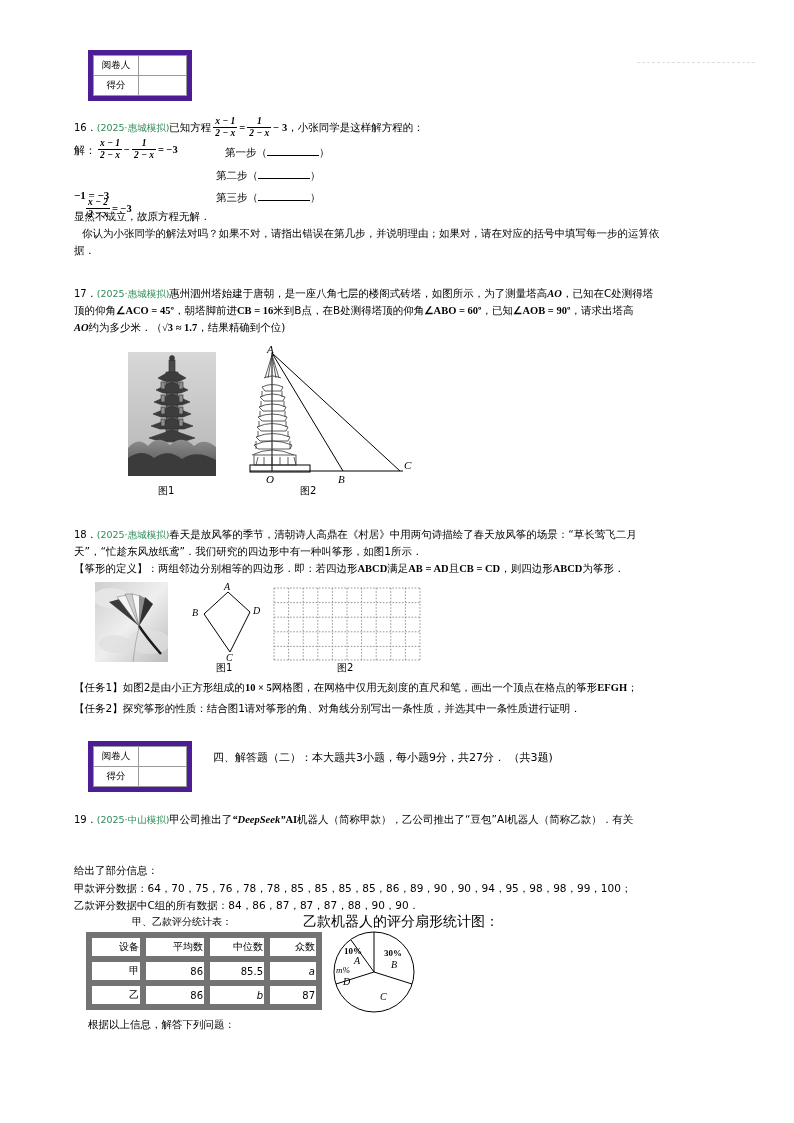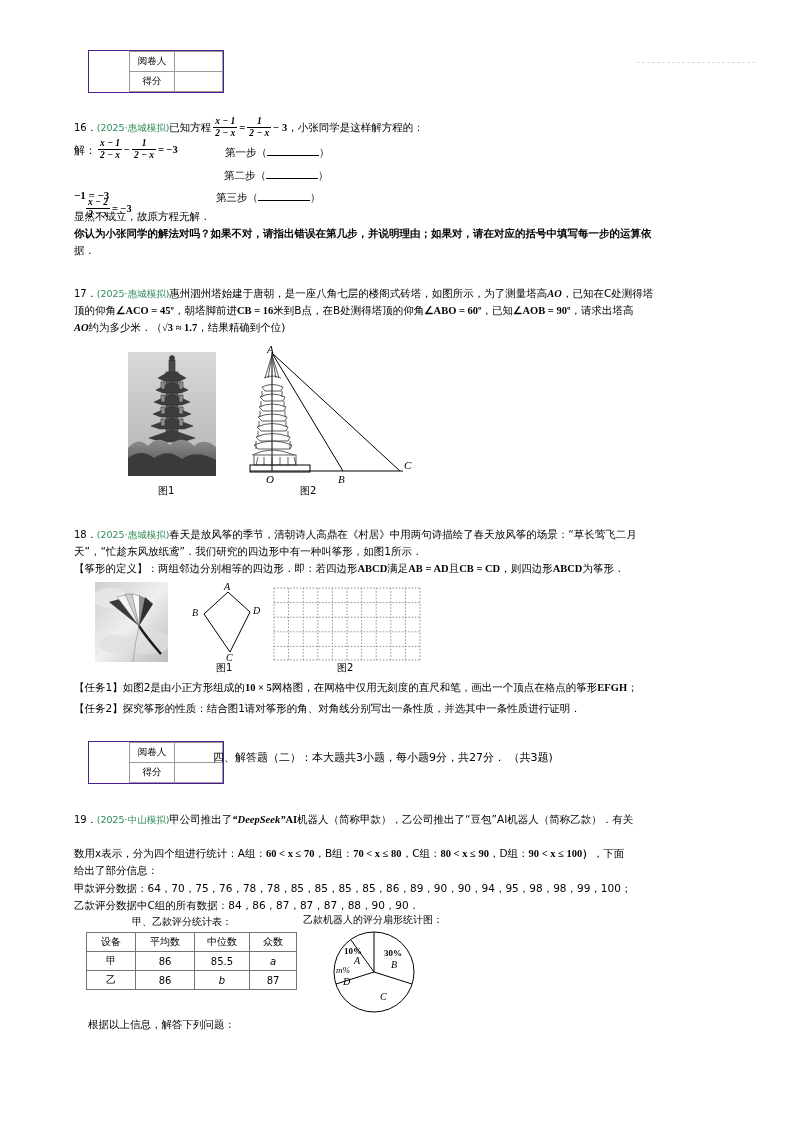--- a/index.html
+++ b/index.html
@@ -13,21 +13,21 @@
   
   .t{position:absolute;white-space:nowrap;font-size:10.5px;line-height:15px;}
   .blk{position:absolute;font-size:10.5px;line-height:17px;}
   .cn{font-family:"DejaVu Sans","Liberation Sans",sans-serif;}
   .mi{font-family:"Liberation Serif",serif;font-style:italic;font-weight:bold;}
   .mb{font-family:"Liberation Serif",serif;font-weight:bold;}
   .qnum{font-size:10px;}
   .src{color:#2e8b57;font-size:9.5px;}
 
   
-  .grader{position:absolute;border:1px solid #4c1d95;border-collapse:collapse;padding-left:40px;}
+  .grader{position:absolute;border:5px solid #4c1d95;border-collapse:collapse;}
   .grader table{border-collapse:collapse;}
   .grader td{border:1px solid #9a9a9a;height:17px;font-size:9.5px;text-align:center;
              font-family:"DejaVu Sans","Liberation Sans",sans-serif;}
   .grader td.lab{width:42px;}
   .grader td.val{width:45px;}
 
   .dashline{position:absolute;border-top:1px dashed #b9c7c7;opacity:.55;}
 
   
   .sect{position:absolute;font-size:11px;font-family:"DejaVu Sans","Liberation Sans",sans-serif;}
@@ -40,21 +40,21 @@
   .frac .den{display:block;padding:0 2px;border-top:1px solid #000;}
 
   .fillblank{display:inline-block;border-bottom:1px solid #000;width:52px;height:9px;}
 
   
   .photo{position:absolute;overflow:hidden;}
   .cap{position:absolute;font-size:10px;font-family:"DejaVu Sans","Liberation Sans",sans-serif;}
 
   
   .dtable{position:absolute;border-collapse:collapse;}
-  .dtable td,.dtable th{border:1px solid #737373;font-size:10px;text-align:center;
+  .dtable td,.dtable th{border:6px solid #737373;font-size:10px;text-align:right;
         height:16px;font-weight:normal;font-family:"DejaVu Sans","Liberation Sans",sans-serif;}
   .dtable .w1{width:46px;}.dtable .w2{width:56px;}.dtable .w3{width:52px;}.dtable .w4{width:44px;}
   .serif-it{font-family:"Liberation Serif",serif;font-style:italic;}
 
   .piewrap{position:absolute;}
 </style>
 </head>
 <body>
 
 <div class="page">
@@ -84,31 +84,31 @@
   <div class="t" style="left:96px;top:139px;">
     <span class="frac"><span class="num">x − 1</span><span class="den">2 − x</span></span><span class="mb">−</span><span class="frac"><span class="num">1</span><span class="den">2 − x</span></span><span class="mb">= −3</span>
   </div>
   <div class="t cn" style="left:225px;top:145px;">
     <span>第一步（</span><span class="fillblank"></span><span>）</span>
   </div>
 
   <div class="t" style="left:84px;top:162px;margin-top:36px;">
     <span class="frac"><span class="num">x − 2</span><span class="den">2 − x</span></span><span class="mb">= −3</span>
   </div>
-  <div class="t cn" style="left:224px;top:168px;">
+  <div class="t cn" style="left:216px;top:168px;">
     <span>第二步（</span><span class="fillblank"></span><span>）</span>
   </div>
 
   <div class="t mb" style="left:74px;top:188px;font-size:11px;">−1 = −3</div>
   <div class="t cn" style="left:216px;top:190px;">
     <span>第三步（</span><span class="fillblank"></span><span>）</span>
   </div>
 
   <div class="t cn" style="left:74px;top:209px;">显然不成立，故原方程无解．</div>
-  <div class="t cn" style="left:74px;top:226px;font-weight:bold;">你认为小张同学的解法对吗？如果不对，请指出错误在第几步，并说明理由；如果对，请在对应的括号中填写每一步的运算依</div>
+  <div class="t cn" style="left:82px;top:226px;">你认为小张同学的解法对吗？如果不对，请指出错误在第几步，并说明理由；如果对，请在对应的括号中填写每一步的运算依</div>
   <div class="t cn" style="left:74px;top:243px;">据．</div>
 
   <div class="t" style="left:74px;top:286px;">
     <span class="qnum cn">17．</span><span class="src cn">(2025·惠城模拟)</span><span class="cn">惠州泗州塔始建于唐朝，是一座八角七层的楼阁式砖塔，如图所示，为了测量塔高</span><span class="mi">AO</span><span class="cn">，已知在C处测得塔</span>
   </div>
   <div class="t" style="left:74px;top:303px;">
     <span class="cn">顶的仰角</span><span class="mb">∠ACO = 45º</span><span class="cn">，朝塔脚前进</span><span class="mb">CB = 16</span><span class="cn">米到B点，在B处测得塔顶的仰角</span><span class="mb">∠ABO = 60º</span><span class="cn">，已知</span><span class="mb">∠AOB = 90º</span><span class="cn">，请求出塔高</span>
   </div>
   <div class="t" style="left:74px;top:320px;">
     <span class="mi">AO</span><span class="cn">约为多少米．（</span><span class="mb">√3 ≈ 1.7</span><span class="cn">，结果精确到个位)</span>
@@ -281,23 +281,20 @@
         <td class="lab">得分</td>
         <td class="val"></td>
       </tr>
     </tbody>
       </table>
   </div>
   <div class="sect" style="left:213px;top:750px;">四、解答题（二）：本大题共3小题，每小题9分，共27分． （共3题)</div>
 
   <div class="t" style="left:74px;top:812px;">
     <span class="qnum cn">19．</span><span class="src cn">(2025·中山模拟)</span><span class="cn">甲公司推出了</span><span class="mi">“DeepSeek”</span><span class="mb">AI</span><span class="cn">机器人（简称甲款），乙公司推出了“豆包”AI机器人（简称乙款）．有关</span>
-  </div>
-  <div class="t" style="left:74px;top:846px;">
-    <span class="cn">数用x表示，分为四个组进行统计：A组：</span><span class="mb">60 &lt; x ≤ 70</span><span class="cn">，B组：</span><span class="mb">70 &lt; x ≤ 80</span><span class="cn">，C组：</span><span class="mb">80 &lt; x ≤ 90</span><span class="cn">，D组：</span><span class="mb">90 &lt; x ≤ 100）</span><span class="cn">，下面</span>
   </div>
   <div class="t cn" style="left:74px;top:863px;">给出了部分信息：</div>
 
   <div class="t" style="left:74px;top:881px;">
     <span class="cn">甲款评分数据：</span><span class="cn">64，70，75，76，78，78，85，85，85，85，86，89，90，90，94，95，98，98，99，100；</span>
   </div>
   <div class="t" style="left:74px;top:898px;">
     <span class="cn">乙款评分数据中C组的所有数据：</span><span class="cn">84，86，87，87，87，88，90，90．</span>
   </div>
 
@@ -318,21 +315,21 @@
     </tr>
     <tr>
       <td>乙</td>
       <td>86</td>
       <td class="serif-it">b</td>
       <td>87</td>
     </tr>
   </tbody>
     </table>
 
-  <div class="cap" style="left:303px;top:913px;font-size:10px;">乙款机器人的评分扇形统计图：</div>
+  <div class="cap" style="left:303px;top:913px;font-size:14px;">乙款机器人的评分扇形统计图：</div>
   <div class="piewrap" style="left:322px;top:928px;width:112px;height:88px;">
     <svg width="112" height="88" viewBox="0 0 112 88">
 
       <circle cx="52" cy="44" r="40" fill="none" stroke="#000" stroke-width="1"></circle>
 
       <line x1="52" y1="44" x2="52" y2="4" stroke="#000" stroke-width="1"></line>
 
       <line x1="52" y1="44" x2="90" y2="56" stroke="#000" stroke-width="1"></line>
 
       <line x1="52" y1="44" x2="14" y2="56" stroke="#000" stroke-width="1"></line>

